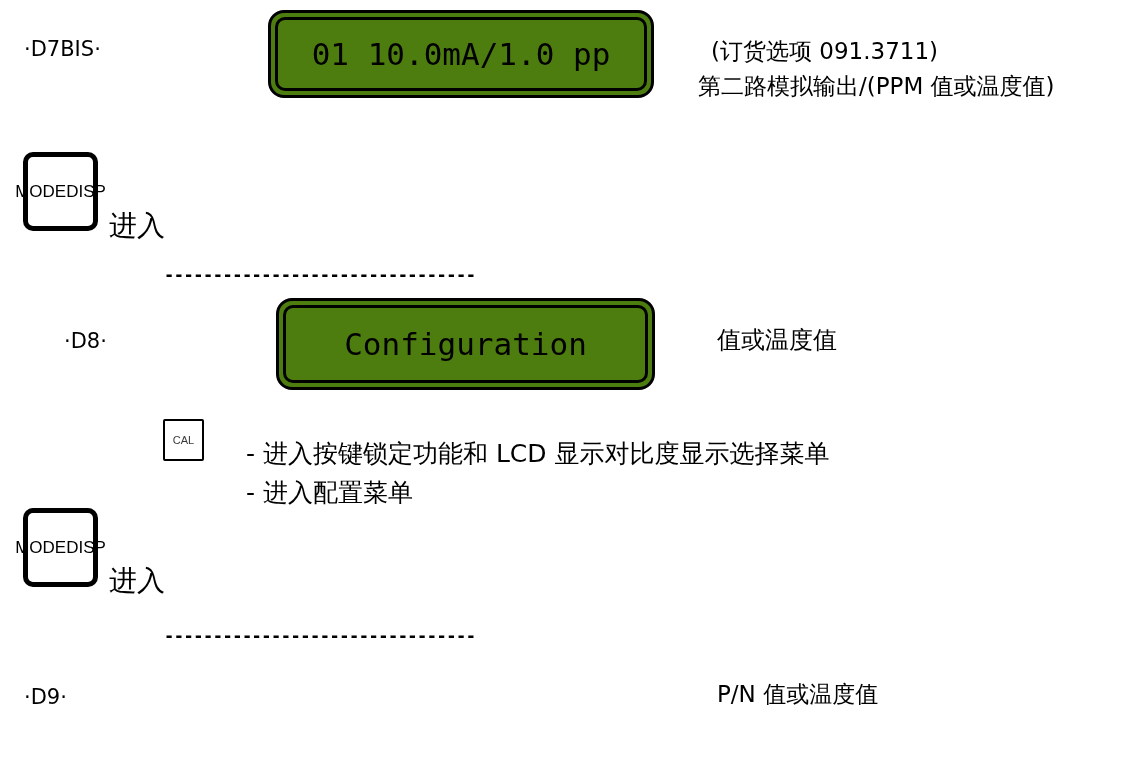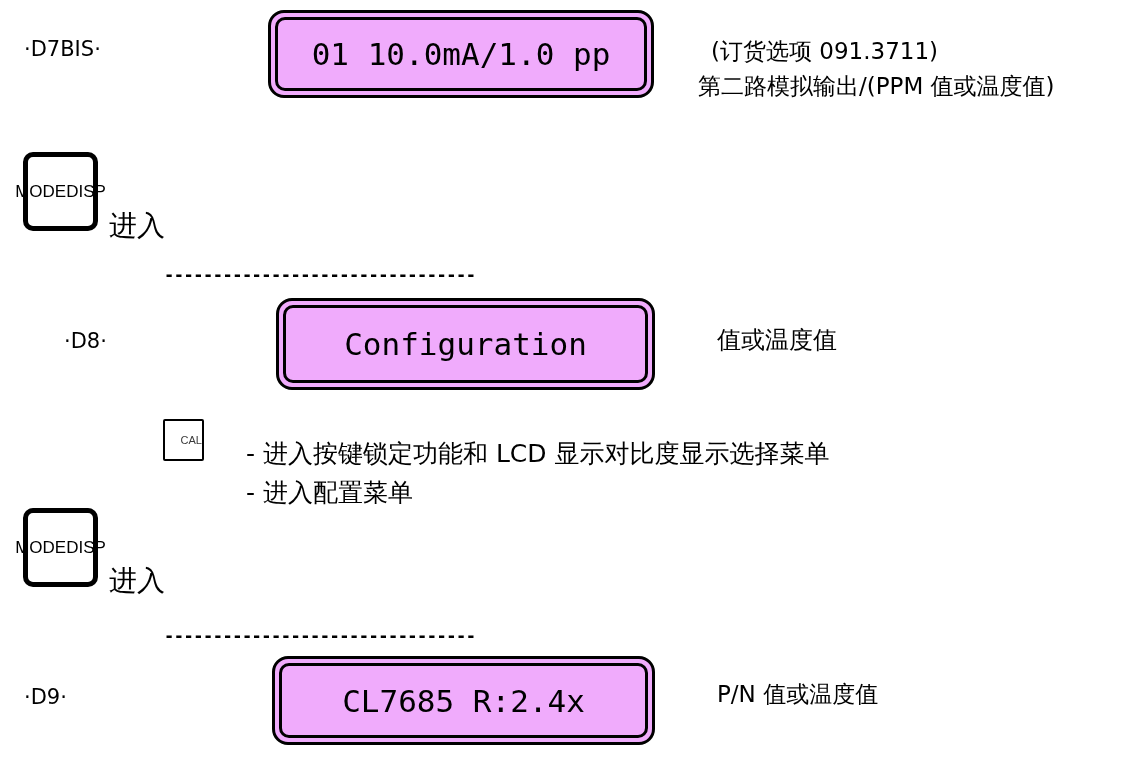--- a/index.html
+++ b/index.html
@@ -25,21 +25,21 @@
     white-space: pre;
     text-align: center;
   }
 
   
   .lcd {
     position: absolute;
     border: 3px solid #000;
     border-radius: 16px;
     padding: 4px;
-    background: #f0abfc;
+    background: #4d7c0f;
   }
   .lcd-inner {
     width: 100%;
     height: 100%;
     border: 3px solid #000;
     border-radius: 10px;
     display: flex;
     align-items: center;
     justify-content: center;
     font-family: "DejaVu Sans Mono", monospace;
@@ -70,21 +70,21 @@
   
   .cal-key {
     position: absolute;
     left: 163px; top: 419px;
     width: 41px; height: 42px;
     border: 2px solid #000;
     border-radius: 2px;
     background: #fff;
     display: flex;
     align-items: center;
-    justify-content: flex-end;
+    justify-content: center;
     font-family: "Liberation Sans", sans-serif;
     font-size: 11px;
     color: #3a3a3a;
   }
 
   .cjk {
     font-family: "DejaVu Sans", sans-serif;
     color: #000;
     white-space: pre;
   }
@@ -142,19 +142,16 @@
   <div class="key" style="left:23px; top:508px;">
     <span>MODE</span>
     <span>DISP</span>
   </div>
   <div class="abs cjk enter-label" style="left:109px; top:562px;">进入</div>
 
   <div class="abs dashes" style="left:164px; top:626px;">--------------------------------</div>
 
   <div class="abs step-label" style="left:24px; top:685px;">·D9·</div>
 
-  <div class="lcd" style="left:272px; top:656px; width:383px; height:89px;">
-    <div class="lcd-inner">CL7685 R:2.4x</div>
-  </div>
 
   <div class="abs cjk note-23" style="left:717px; top:679px;">P/N 值或温度值</div>
 
 </div>
 
 </body></html>

